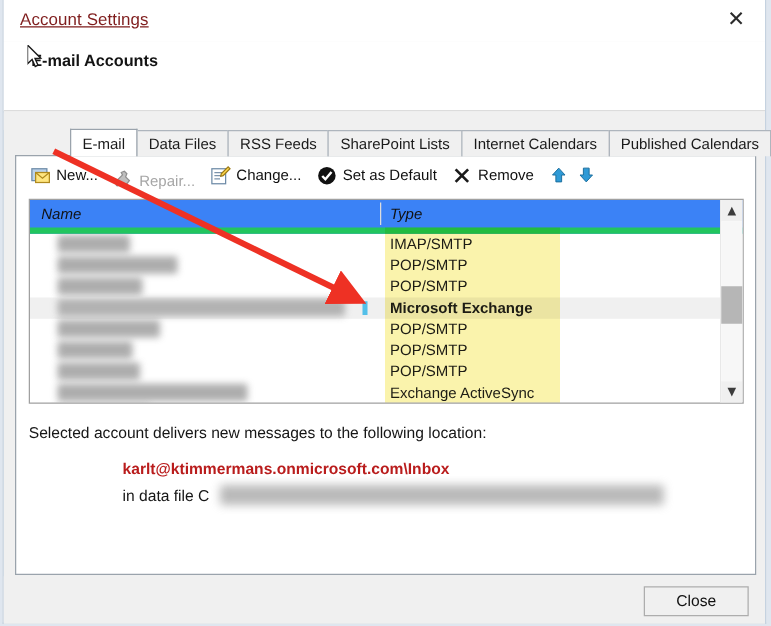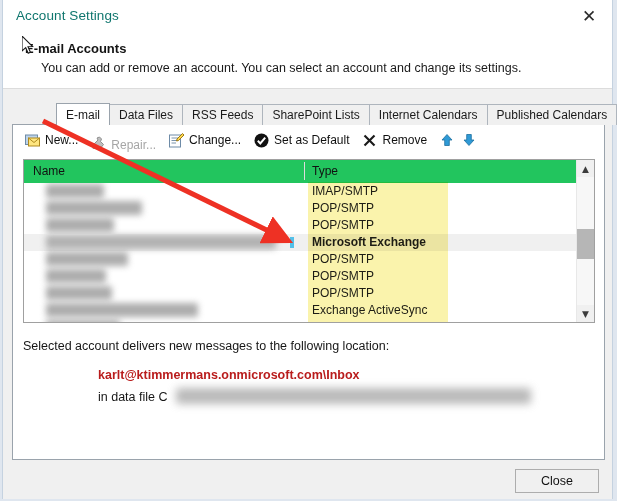--- a/index.html
+++ b/index.html
@@ -19,21 +19,21 @@
     background:#f0f0f0;
     border:1px solid #c5d2e0;
     border-top:none;
     box-sizing:border-box;
   }
   .titlebar{
     position:relative;height:33px;background:#ffffff;
   }
   .title-text{
     position:absolute;left:13px;top:8px;
-    font-size:13.5px;color:#0f766e;letter-spacing:.1px;
+    font-size:13.5px;color:#7f1d1d;letter-spacing:.1px;text-decoration:underline;
   }
   .close-x{
     position:absolute;right:0;top:0;width:46px;height:33px;
     display:flex;align-items:center;justify-content:center;
     font-size:17px;color:#2b2b2b;line-height:1;
     font-family:"DejaVu Sans", sans-serif;
     cursor:default;
   }
 
   
@@ -112,22 +112,23 @@
   .tbtn .lbl{position:relative;top:0px;}
   .arrowbtn{width:22px;height:22px;display:flex;align-items:center;justify-content:center;}
 
   
   .listbox{
     position:absolute;left:10px;top:34px;width:572px;height:164px;
     border:1px solid #a0a0a0;background:#ffffff;
     box-sizing:border-box;overflow:hidden;
   }
   .lhead{
-    position:relative;height:22px;background:#22c55e;
-    border-bottom:1px solid #22c55e;
+    position:relative;height:22px;background:#3b82f6;
+    border-bottom:5px solid #22c55e;
+    font-style:italic;
   }
   .lhead .hcell{
     position:absolute;top:4px;font-size:12px;color:#111;
   }
   .hsep{position:absolute;top:2px;width:1px;height:18px;background:#dcdcdc;}
   .rows{position:relative;height:141px;overflow:hidden;}
   .row{
     position:relative;height:17px;line-height:17px;
   }
   .row.selected{background:#f0f0f0;font-weight:bold;}
@@ -200,21 +201,20 @@
 <div id="root">
   <div class="window">
 
     <div class="titlebar">
       <div class="title-text">Account Settings</div>
       <div class="close-x">✕</div>
     </div>
 
     <div class="headband">
       <div class="head-title">E-mail Accounts</div>
-      <div class="head-sub">You can add or remove an account. You can select an account and change its settings.</div>
     </div>
 
     <svg class="cursor" viewBox="0 0 14 20">
       <polygon points="0,0 0,15 3.7,11.6 6.2,17.2 8.4,16.2 6,10.8 10.6,10.6" fill="#ffffff" stroke="#1a1a1a" stroke-width="1.1"></polygon>
     </svg>
 
     <div class="greygap"></div>
 
     <div class="tabstrip">
       <div class="tab active">E-mail</div>

